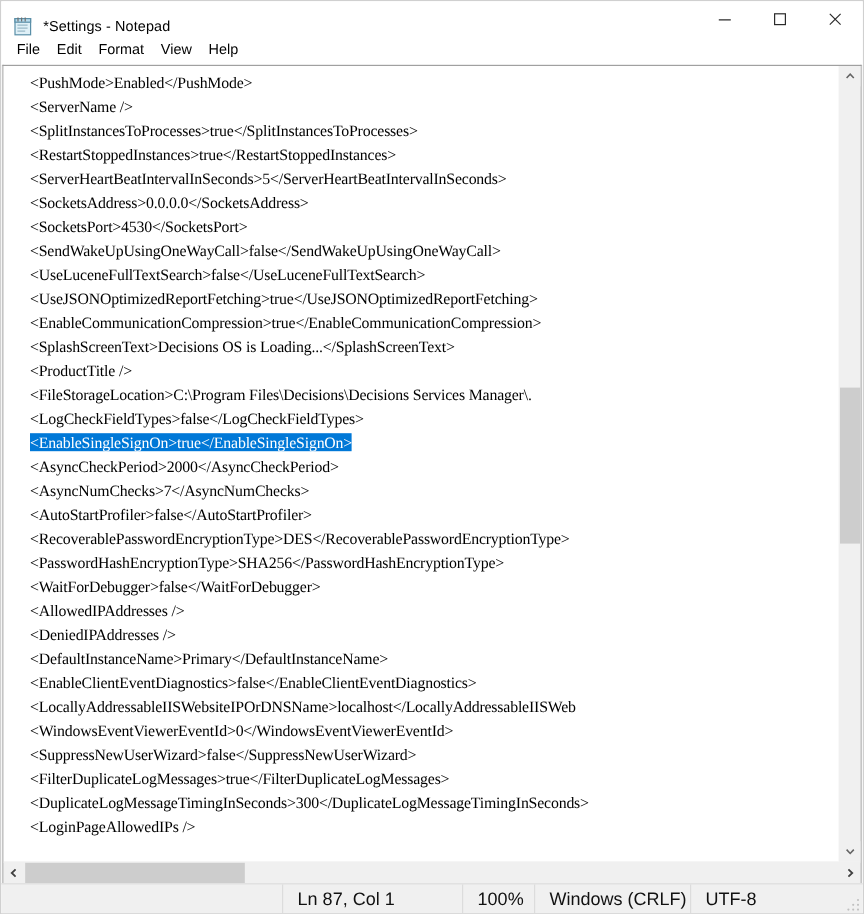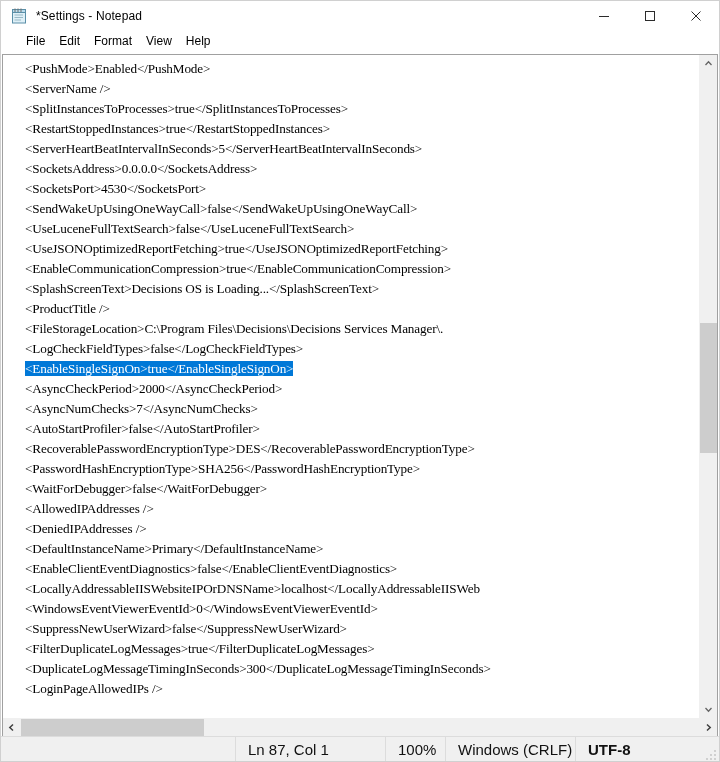--- a/index.html
+++ b/index.html
@@ -21,21 +21,21 @@
     overflow: hidden;
     display: flex;
     flex-direction: column;
   }
 
   
   .titlebar {
     height: 30px;
     background: #ffffff;
     display: flex;
-    align-items: center;
+    align-items: flex-end;
     flex: 0 0 auto;
     position: relative;
   }
   .title-left {
     display: flex;
     align-items: center;
     padding-left: 9px;
     gap: 8px;
     flex: 1 1 auto;
     min-width: 0;
@@ -70,21 +70,21 @@
     padding: 0;
   }
   .win-btn svg { display:block; }
 
   
   .menubar {
     height: 22px;
     background: #ffffff;
     display: flex;
     align-items: center;
-    padding-left: 18px;
+    padding-left: 6px;
     flex: 0 0 auto;
     border-bottom: 1px solid #ffffff;
   }
   .menu-item {
     font-size: 12px;
     color: #000000;
     padding: 2px 7px 3px 7px;
     line-height: 15px;
     white-space: nowrap;
     cursor: default;
@@ -207,21 +207,21 @@
     color: #111111;
     padding-left: 12px;
     box-sizing: border-box;
     border-right: 1px solid #dcdcdc;
     white-space: nowrap;
   }
   .sb-cell.first { width: 235px; padding-left: 0; }
   .sb-cell.pos   { width: 150px; }
   .sb-cell.zoom  { width: 60px; }
   .sb-cell.eol   { width: 130px; }
-  .sb-cell.enc   { flex: 1 1 auto; border-right: none; font-weight: bold; }
+  .sb-cell.enc   { flex: 1 1 auto; border-right: none; }
   .grip {
     position: absolute;
     right: 2px;
     bottom: 2px;
     width: 12px;
     height: 12px;
     opacity: .55;
   }
 </style>
 </head>

